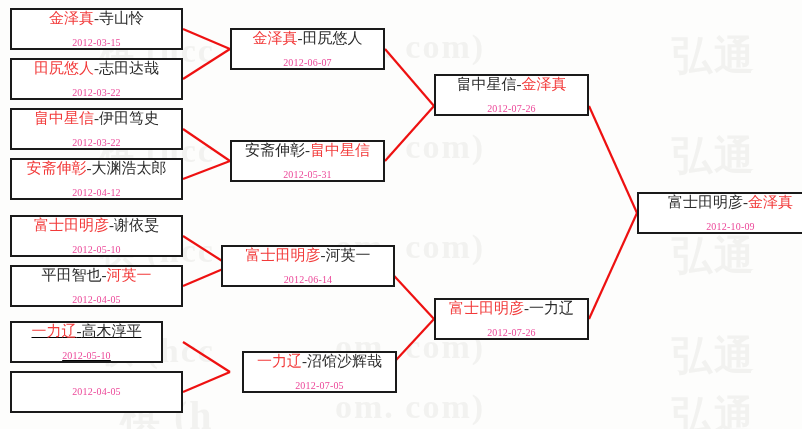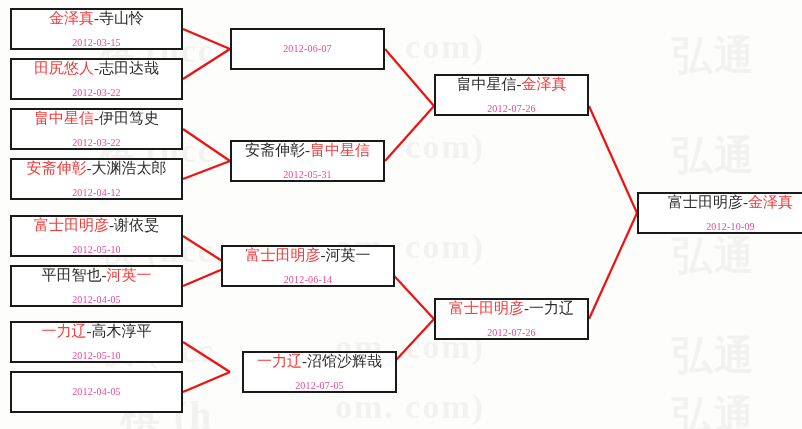--- a/index.html
+++ b/index.html
@@ -136,28 +136,29 @@
         <div class="date">2012-04-12</div>
       </div>
       <div class="match" style="left: 10px; top: 215px; width: 173px; height: 42px; border-color: rgb(26, 26, 26);">
         <div class="players"><span class="w" style="color: rgb(242, 58, 58);">富士田明彦</span><span class="sep">-</span><span class="l" style="color: rgb(43, 43, 43);">谢依旻</span></div>
         <div class="date">2012-05-10</div>
       </div>
       <div class="match" style="left: 10px; top: 265px; width: 173px; height: 42px; border-color: rgb(26, 26, 26);">
         <div class="players"><span class="l" style="color: rgb(43, 43, 43);">平田智也</span><span class="sep">-</span><span class="w" style="color: rgb(242, 58, 58);">河英一</span></div>
         <div class="date">2012-04-05</div>
       </div>
-      <div class="match" style="left: 10px; top: 321px; width: 173px; height: 42px; border-color: rgb(26, 26, 26);">
+      <div class="match" style="left: 10px; top: 321px; width: 153px; height: 42px; border-color: rgb(26, 26, 26); text-decoration: underline;">
         <div class="players"><span class="w" style="color: rgb(242, 58, 58);">一力辽</span><span class="sep">-</span><span class="l" style="color: rgb(43, 43, 43);">高木淳平</span></div>
         <div class="date">2012-05-10</div>
       </div>
       <div class="match" style="left: 10px; top: 371px; width: 173px; height: 42px; border-color: rgb(26, 26, 26);">
         <div class="date">2012-04-05</div>
       </div>
       <div class="match" style="left: 230px; top: 28px; width: 155px; height: 42px; border-color: rgb(26, 26, 26);">
+        <div class="players"><span class="w" style="color: rgb(242, 58, 58);">金泽真</span><span class="sep">-</span><span class="l" style="color: rgb(43, 43, 43);">田尻悠人</span></div>
         <div class="date">2012-06-07</div>
       </div>
       <div class="match" style="left: 230px; top: 140px; width: 155px; height: 42px; border-color: rgb(26, 26, 26);">
         <div class="players"><span class="l" style="color: rgb(43, 43, 43);">安斋伸彰</span><span class="sep">-</span><span class="w" style="color: rgb(242, 58, 58);">畠中星信</span></div>
         <div class="date">2012-05-31</div>
       </div>
       <div class="match" style="left: 221px; top: 245px; width: 174px; height: 42px; border-color: rgb(26, 26, 26);">
         <div class="players"><span class="w" style="color: rgb(242, 58, 58);">富士田明彦</span><span class="sep">-</span><span class="l" style="color: rgb(43, 43, 43);">河英一</span></div>
         <div class="date">2012-06-14</div>
       </div>

